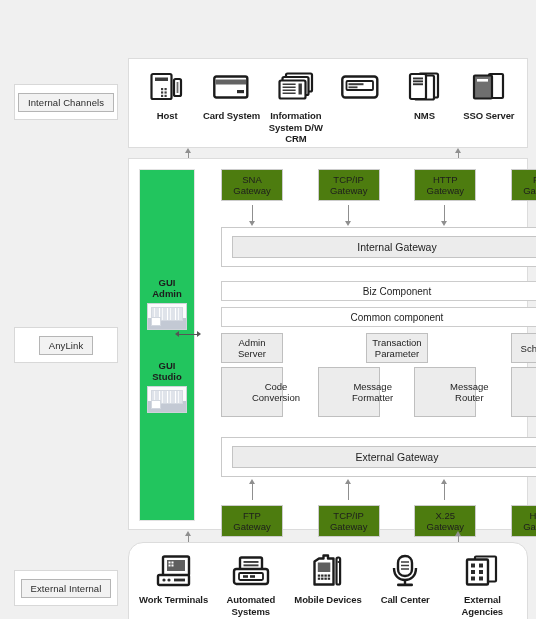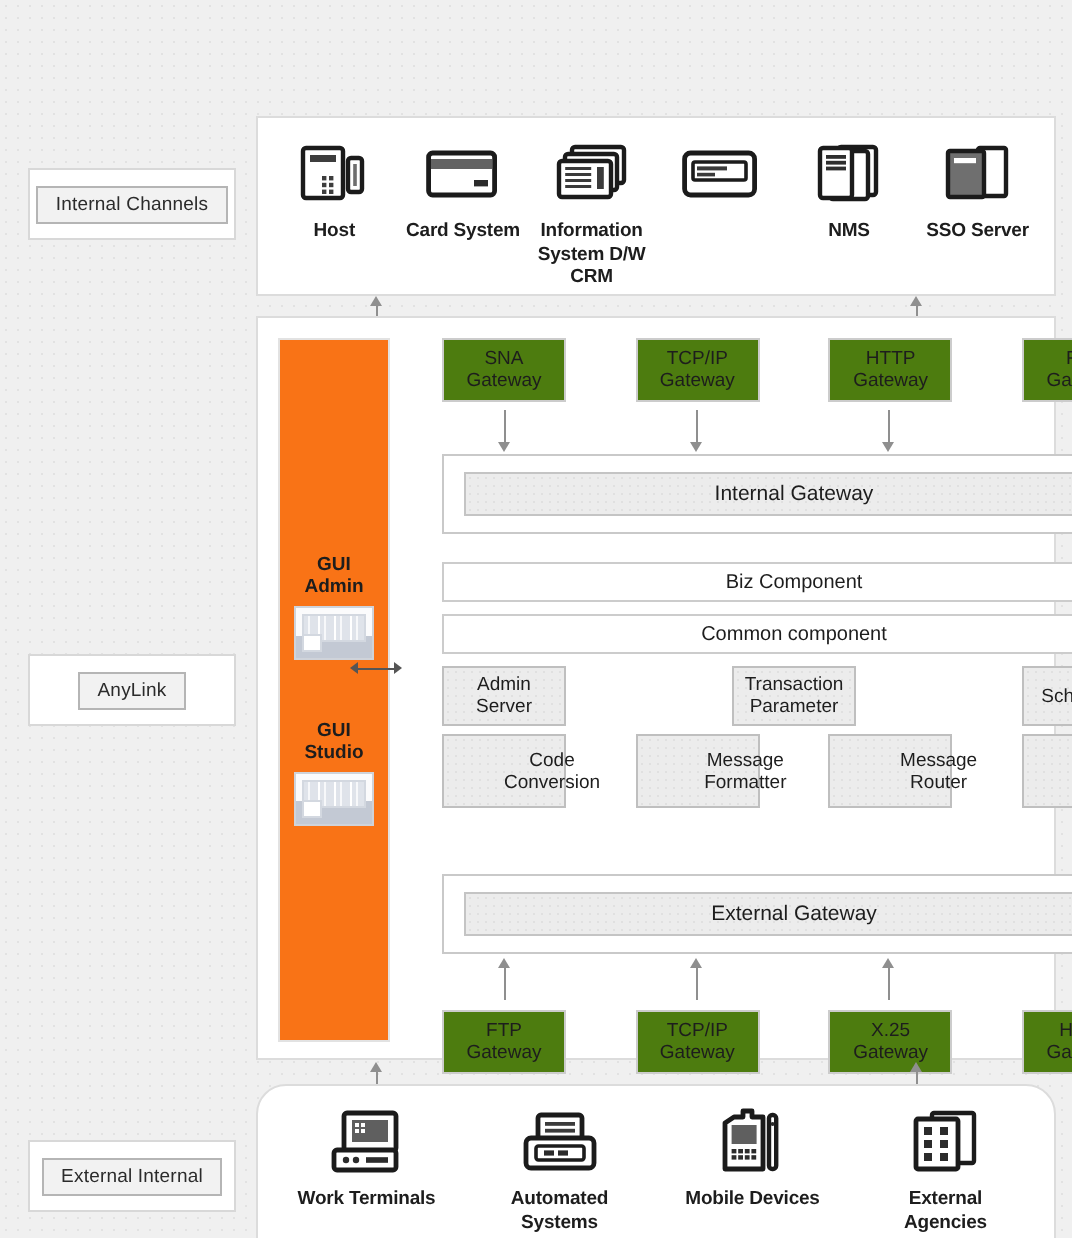--- a/index.html
+++ b/index.html
@@ -81,21 +81,21 @@
   #panel-anylink {
     position: absolute;
     left: 128px; top: 122px; width: 400px; height: 372px;
     background: #ffffff;
     border: 1px solid #dcdcdc;
   }
 
   #gui-column {
     position: absolute;
     left: 10px; top: 10px; width: 56px; height: 352px;
-    background: #f97316;
+    background: #22c55e;
     border: 1px solid #e2e2e2;
     display: flex;
     flex-direction: column;
     align-items: center;
     justify-content: center;
     gap: 30px;
   }
   .gui-block { display: flex; flex-direction: column; align-items: center; }
   .gui-block .t {
     font-size: 9.5px; font-weight: bold; color: #1d1d1d;
@@ -175,21 +175,21 @@
   }
   #biz-component    { top: 112px; }
   #common-component { top: 138px; }
 
   .comp-grid {
     position: absolute; left: 18px; top: 164px; width: 352px;
   }
   .comp-line { display: flex; justify-content: space-between; margin-bottom: 4px; }
   .comp-line .box { width: 62px; }
   .comp-line.r1 .box { height: 30px; }
-  .comp-line.r2 .box { height: 37px; padding-left: 48px; }
+  .comp-line.r2 .box { height: 50px; padding-left: 48px; }
 
   
   .v-arrow {
     position: absolute;
     width: 1px;
     background: #8f8f8f;
   }
   .v-arrow::before, .v-arrow::after {
     content: "";
     position: absolute; left: -3px;
@@ -505,20 +505,36 @@
               <rect x="13.4" y="23.6" width="2.4" height="2.2"></rect>
                 <rect x="16.7" y="23.6" width="2.4" height="2.2"></rect>
             </g>
             <rect x="25.5" y="3.5" width="3.6" height="27" rx="1.6" fill="#fff" stroke="#1b1b1b" stroke-width="2.2"></rect>
             <circle cx="27.3" cy="8" r="1" fill="#2b2b2b"></circle>
           </svg>
         </div>
         <div class="cap">Mobile Devices</div>
       </div>
 
+      <div class="icon-cell">
+        <div class="glyph">
+          <svg width="32" height="34" viewBox="0 0 32 34">
+            <path d="M16 2 C20.5 2 23 5 23 9 L23 15 C23 19 20.5 22 16 22 C11.5 22 9 19 9 15 L9 9 C9 5 11.5 2 16 2 Z" fill="#fff" stroke="#1b1b1b" stroke-width="2.4"></path>
+            <g stroke="#3b3b3b" stroke-width="1.5">
+              <line x1="12" y1="8" x2="20" y2="8"></line>
+              <line x1="12" y1="11.5" x2="20" y2="11.5"></line>
+              <line x1="12" y1="15" x2="20" y2="15"></line>
+            </g>
+            <path d="M5 14 C5 22 10 26 16 26 C22 26 27 22 27 14" fill="none" stroke="#1b1b1b" stroke-width="2.4"></path>
+            <line x1="16" y1="26" x2="16" y2="30" stroke="#1b1b1b" stroke-width="2.4"></line>
+            <rect x="8" y="29.5" width="16" height="2.8" rx="1.3" fill="#1b1b1b"></rect>
+          </svg>
+        </div>
+        <div class="cap">Call Center</div>
+      </div>
 
       <div class="icon-cell">
         <div class="glyph">
           <svg width="34" height="32" viewBox="0 0 34 32">
             <rect x="10" y="1.5" width="21" height="25" rx="1" fill="#fff" stroke="#1b1b1b" stroke-width="2.2"></rect>
             <rect x="2" y="4.5" width="21" height="25" rx="1" fill="#fff" stroke="#1b1b1b" stroke-width="2.4"></rect>
             <g fill="#2b2b2b">
               <rect x="6" y="8.5" width="4" height="4"></rect>
                 <rect x="14" y="8.5" width="4" height="4"></rect>
               <rect x="6" y="15" width="4" height="4"></rect>

